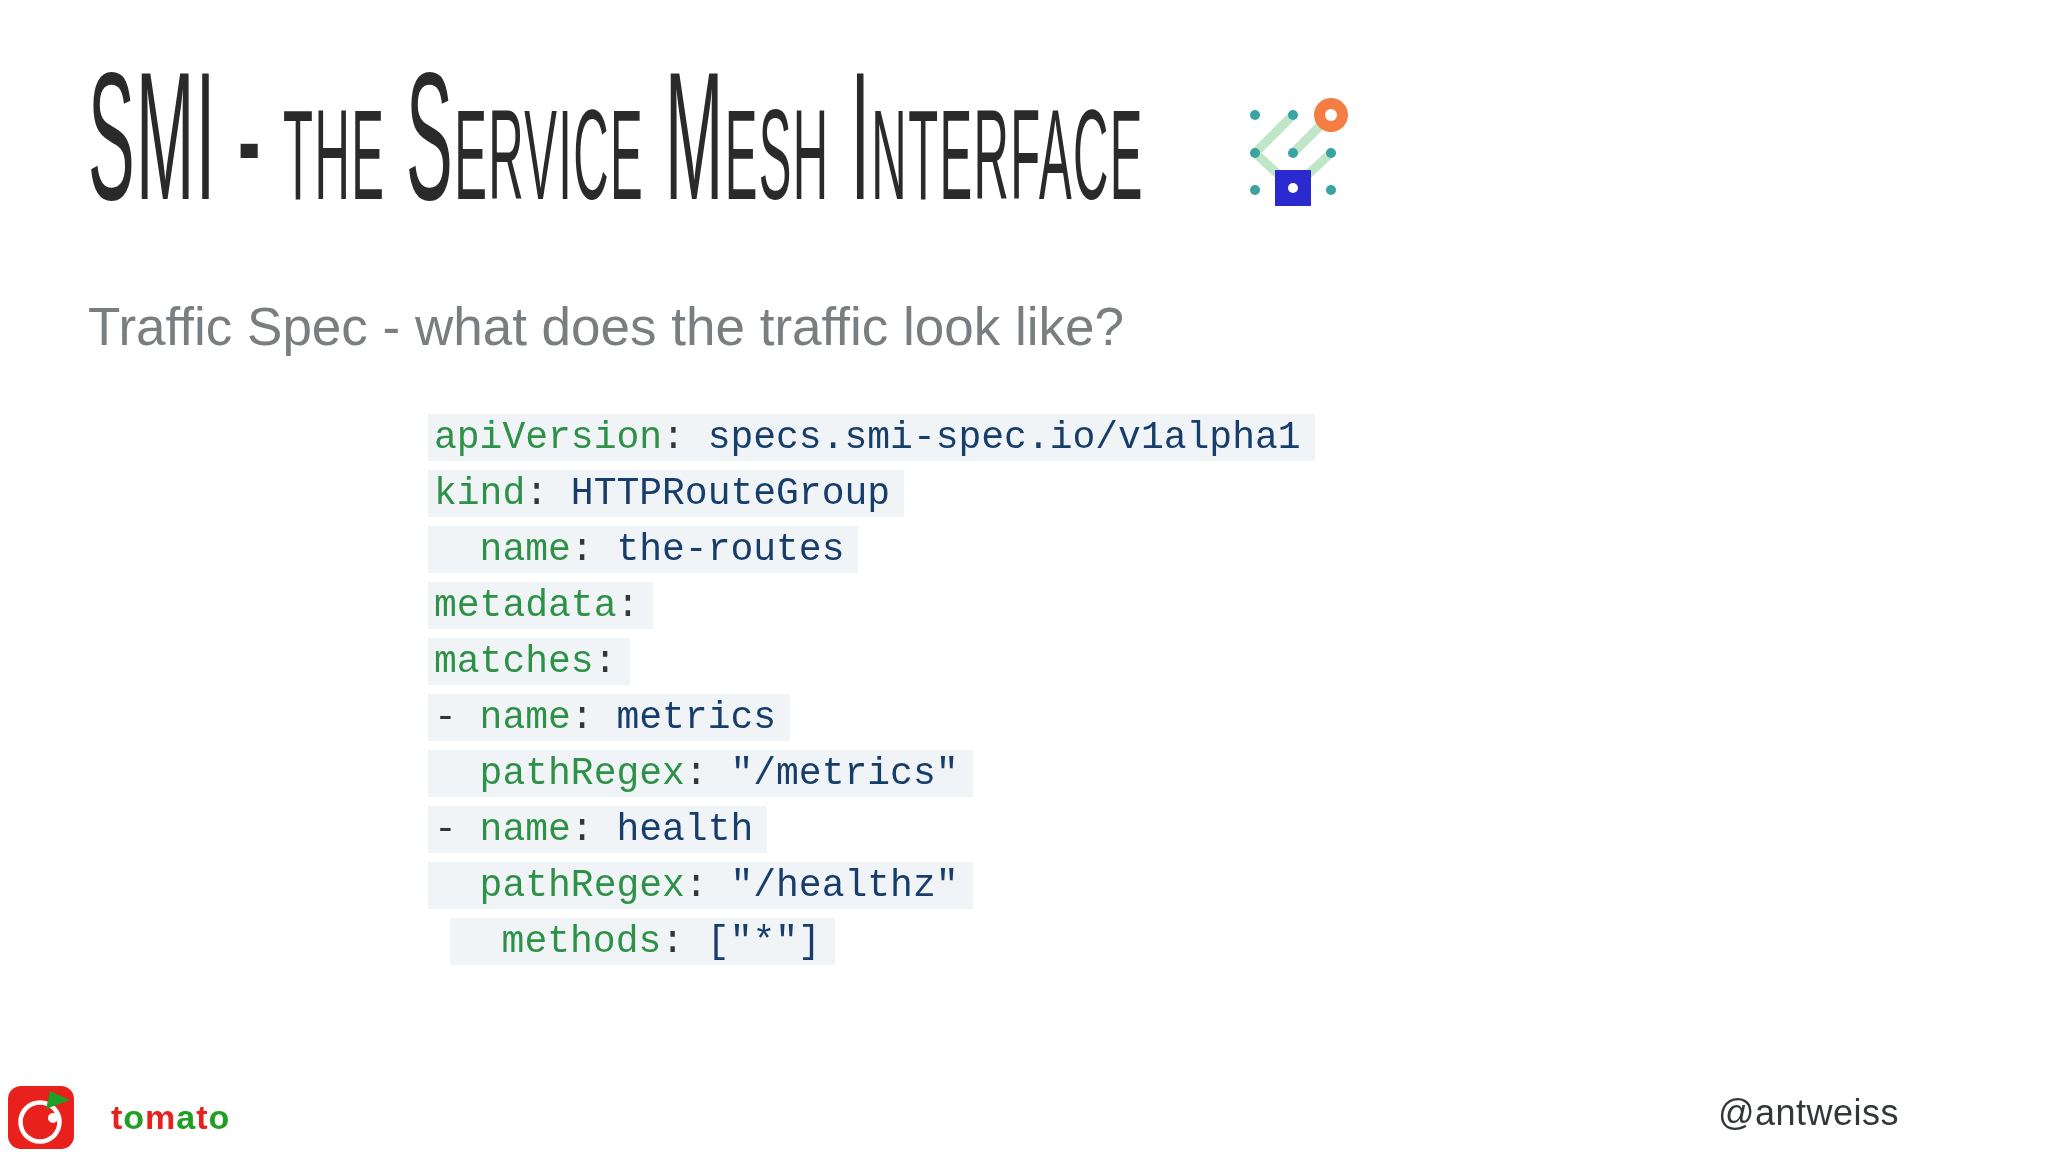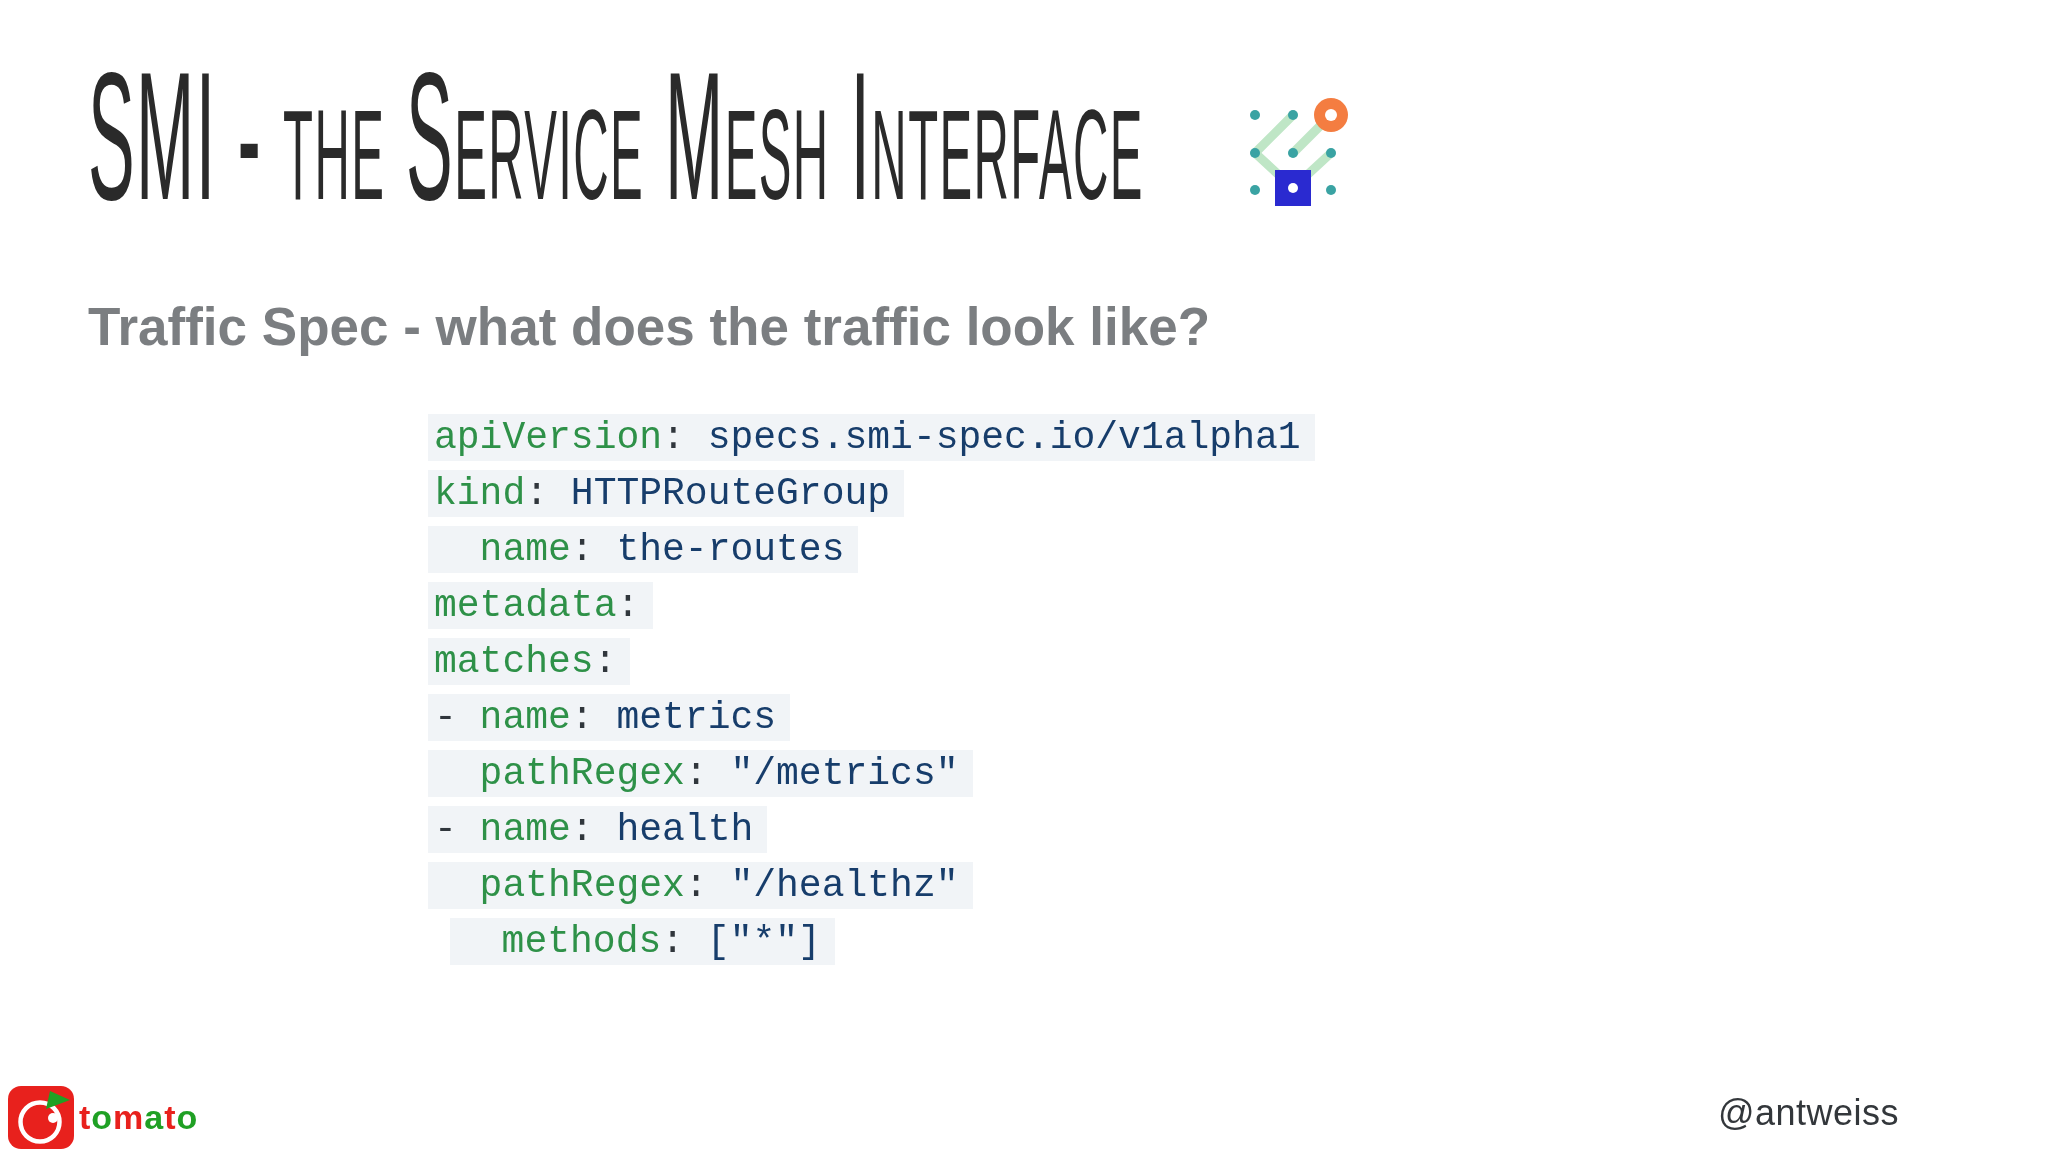--- a/index.html
+++ b/index.html
@@ -11,40 +11,40 @@
   .title{
     position:absolute;left:88px;top:46px;margin:0;
     font-size:140px;line-height:1;font-weight:400;
     font-variant:small-caps;letter-spacing:0.02em;
     color:var(--title);white-space:nowrap;
     transform:scale(0.5,1.3);transform-origin:left top;
   }
   .smi-logo{position:absolute;left:1243px;top:76px;}
   .subtitle{
     position:absolute;left:88px;top:296px;margin:0;
-    font-size:53px;font-weight:700;color:var(--subtitle);letter-spacing:0;
+    font-size:53px;font-weight:400;color:var(--subtitle);letter-spacing:0;
     white-space:nowrap;
   }
   .code-block{
     position:absolute;left:396px;top:410px;
     font-family:"Liberation Mono","DejaVu Sans Mono",monospace;
     font-size:38px;color:var(--code-punc);padding-left:32px;
   }
   .code-line{height:56px;line-height:56px;white-space:pre;}
   .code-line .line-bg{
     display:inline-block;background:var(--code-line-bg);
     line-height:47px;padding:0 14px 0 6px;vertical-align:middle;
   }
   .code-line.shifted{margin-left:22px;}
   .tok-key{color:var(--code-key);}
   .tok-val{color:var(--code-val);}
   .tok-punc{color:var(--code-punc);}
   .footer-tomato{
     position:absolute;left:8px;top:1086px;
-    display:flex;align-items:center;
+    display:flex;align-items:center;gap:32px;
   }
   .tomato-wordmark{
     margin-left:5px;font-size:34px;font-weight:700;letter-spacing:1px;
     font-family:"Liberation Sans",sans-serif;white-space:nowrap;
   }
   .handle{
     position:absolute;right:14px;top:1092px;margin:0;
     font-size:36px;font-weight:400;color:var(--handle);letter-spacing:0.5px;
   }
 </style>

